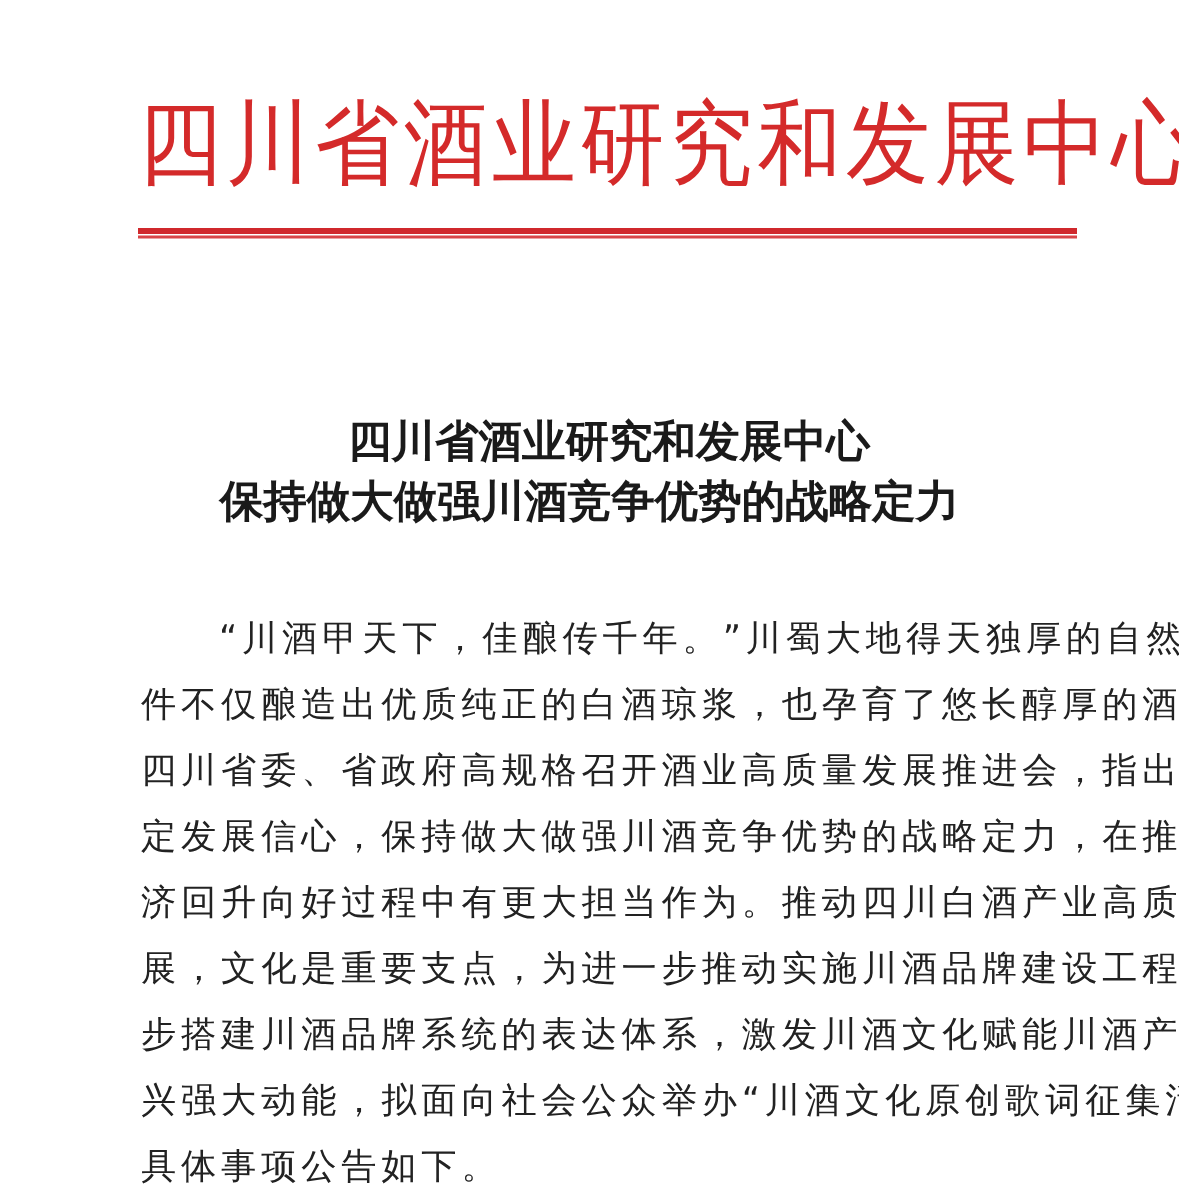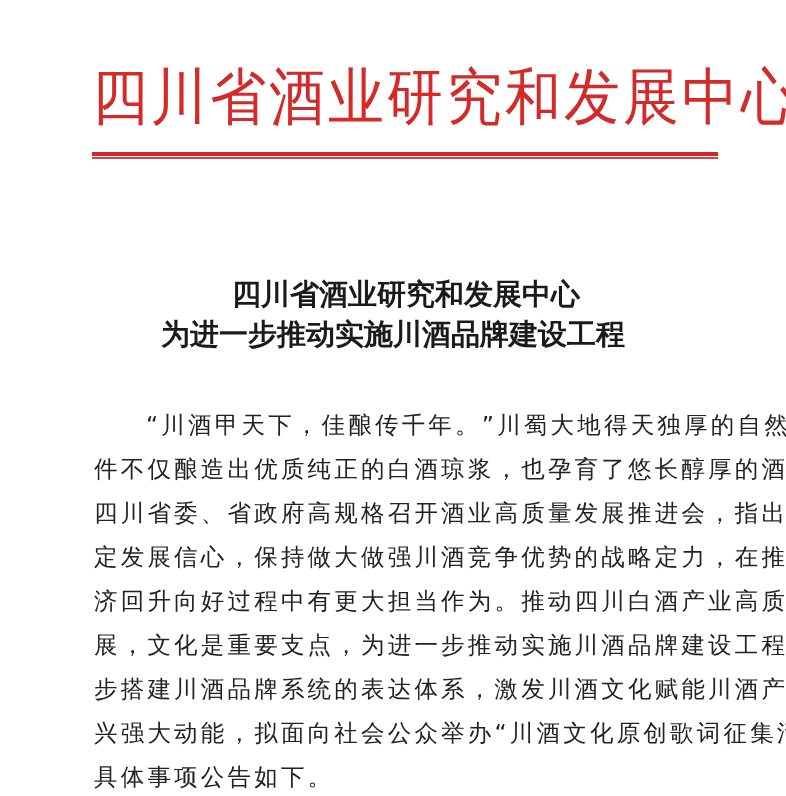--- a/index.html
+++ b/index.html
@@ -93,21 +93,21 @@
   <div class="letterhead-title">四川省酒业研究和发展中心</div>
 </div>
 
 <div class="red-rule">
   <div class="thick"></div>
   <div class="thin"></div>
 </div>
 
 <div class="doc-title">
   <div class="t1">四川省酒业研究和发展中心</div>
-  <div class="t2">为进一步推动实施川酒品牌建设工程</div>
+  <div class="t2">保持做大做强川酒竞争优势的战略定力</div>
 </div>
 
 <div class="body-text">
   <div class="line indent">“川酒甲天下，佳酿传千年。”川蜀大地得天独厚的自然条</div>
   <div class="line">件不仅酿造出优质纯正的白酒琼浆，也孕育了悠长醇厚的酒文化。</div>
   <div class="line">四川省委、省政府高规格召开酒业高质量发展推进会，指出要坚</div>
   <div class="line">定发展信心，保持做大做强川酒竞争优势的战略定力，在推动经</div>
   <div class="line">济回升向好过程中有更大担当作为。推动四川白酒产业高质量发</div>
   <div class="line">展，文化是重要支点，为进一步推动实施川酒品牌建设工程，逐</div>
   <div class="line">步搭建川酒品牌系统的表达体系，激发川酒文化赋能川酒产业振</div>

